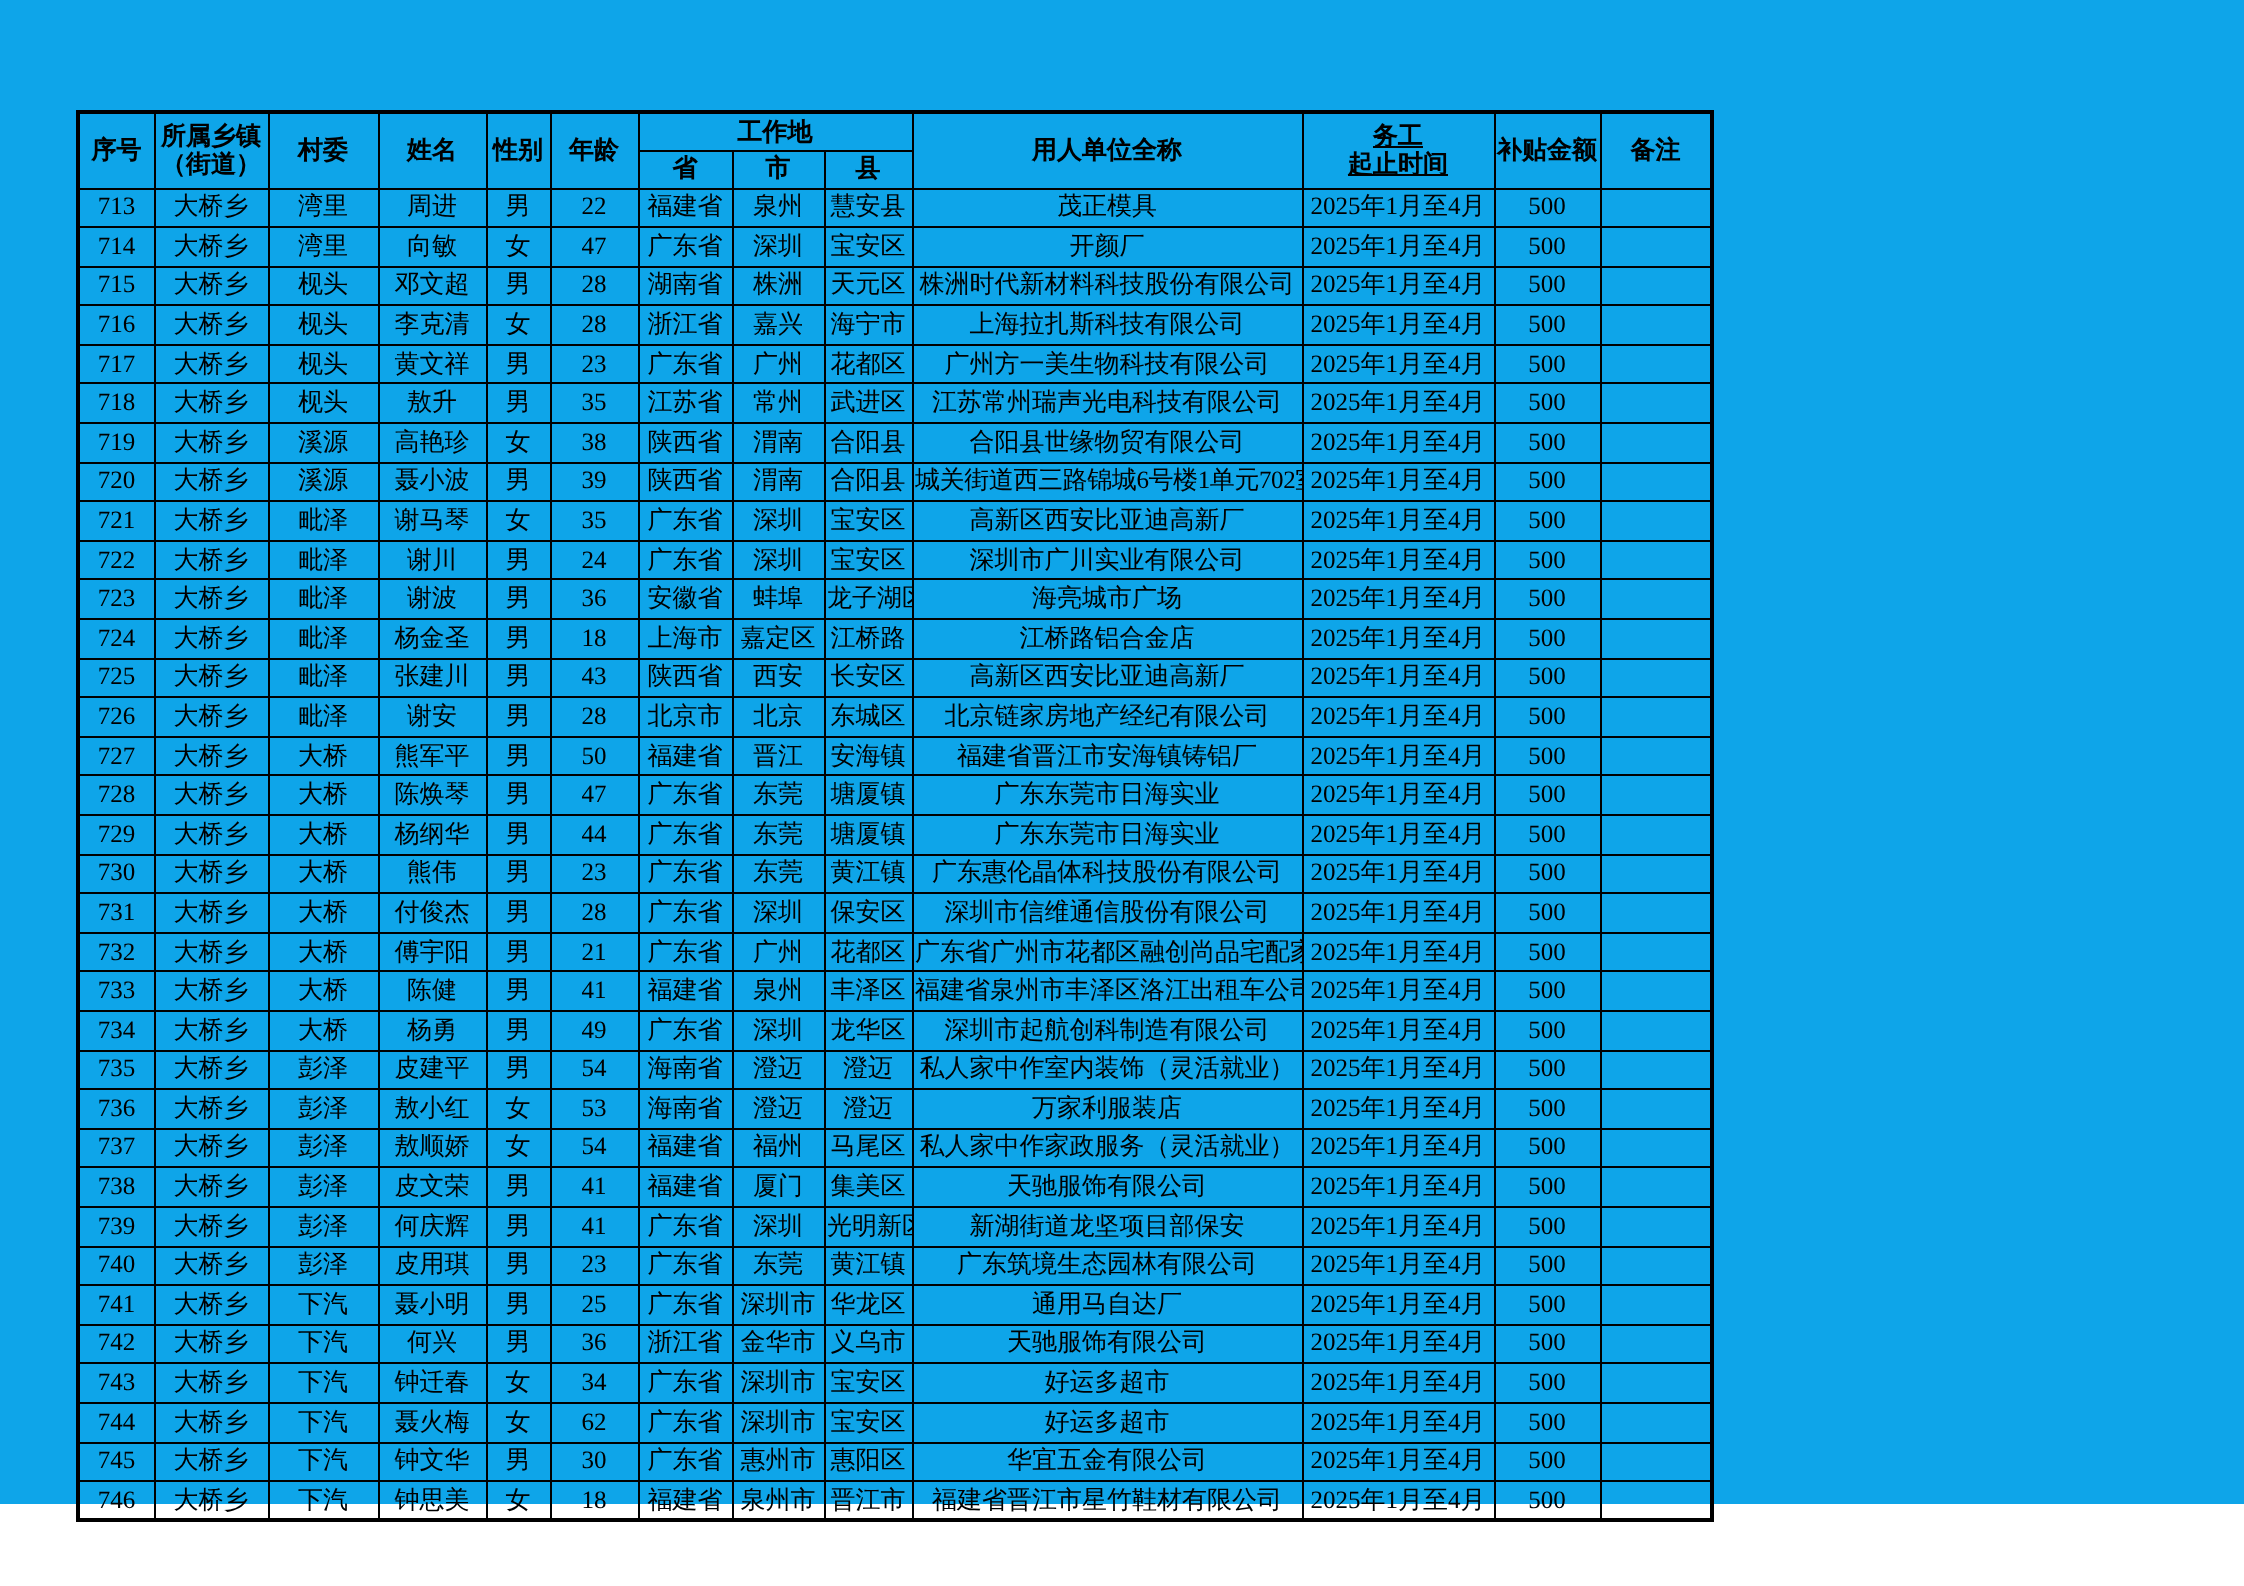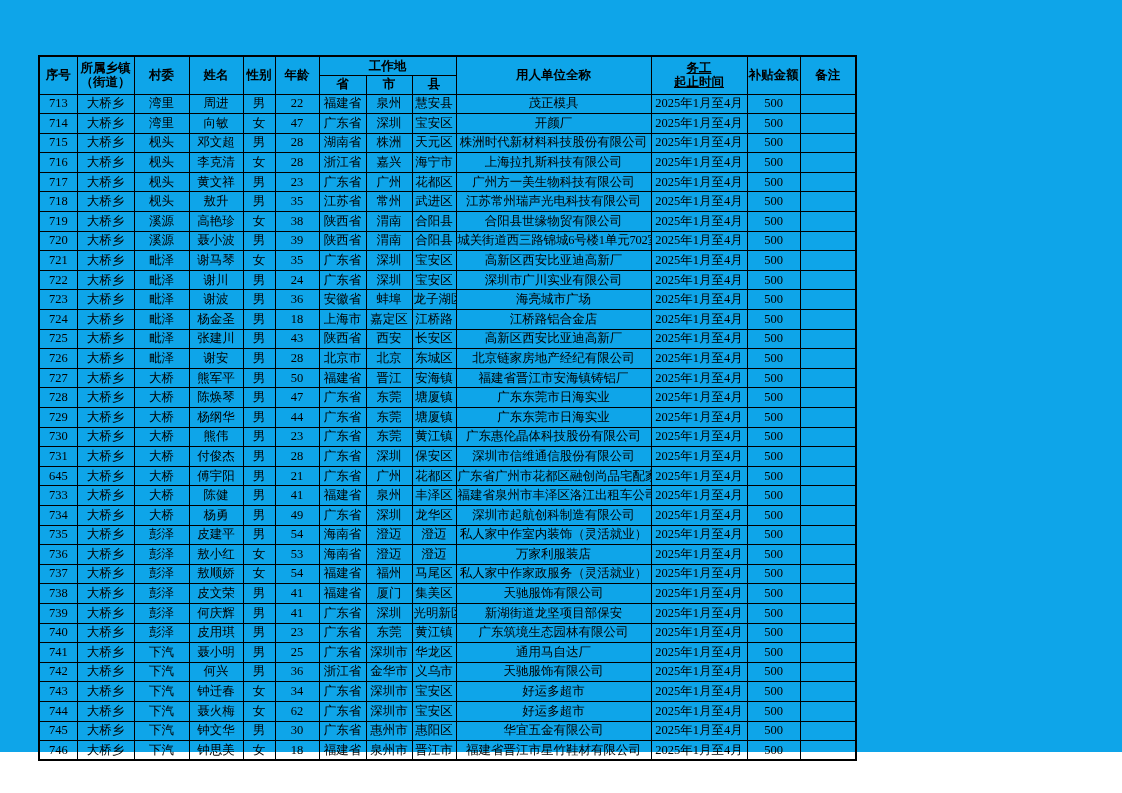--- a/index.html
+++ b/index.html
@@ -365,21 +365,21 @@
           <td class="cell-age">28</td>
           <td class="cell-province">广东省</td>
           <td class="cell-city">深圳</td>
           <td class="cell-county">保安区</td>
           <td class="cell-employer">深圳市信维通信股份有限公司</td>
           <td class="cell-period">2025年1月至4月</td>
           <td class="cell-amount">500</td>
           <td class="cell-remark"></td>
         </tr>
         <tr>
-          <td class="cell-seq">645</td>
+          <td class="cell-seq">732</td>
           <td class="cell-town">大桥乡</td>
           <td class="cell-village">大桥</td>
           <td class="cell-name">傅宇阳</td>
           <td class="cell-gender">男</td>
           <td class="cell-age">21</td>
           <td class="cell-province">广东省</td>
           <td class="cell-city">广州</td>
           <td class="cell-county">花都区</td>
           <td class="cell-employer small">广东省广州市花都区融创尚品宅配家居设计中心</td>
           <td class="cell-period">2025年1月至4月</td>

